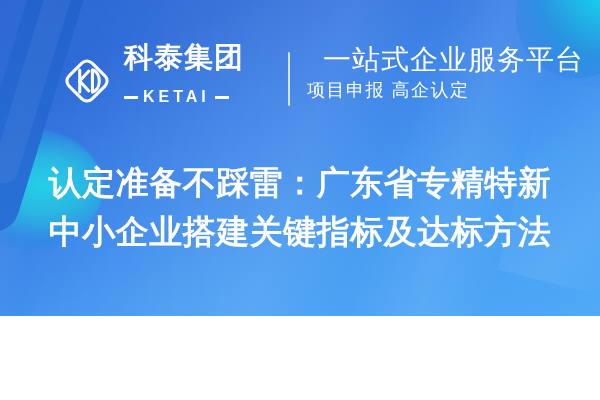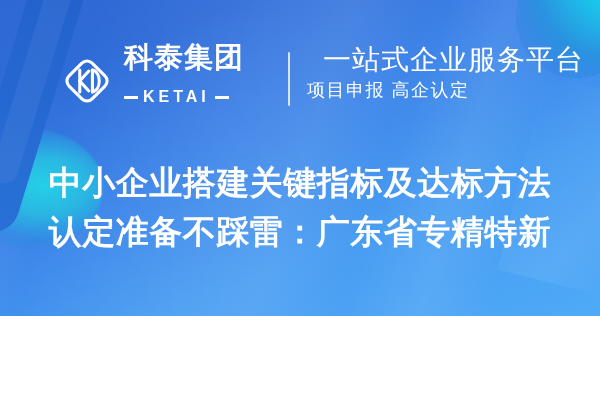--- a/index.html
+++ b/index.html
@@ -301,17 +301,17 @@
 
     <div class="divider"></div>
 
     <div class="tagline">
       <div class="tagline-main">一站式企业服务平台</div>
       <div class="tagline-sub">项目申报 高企认定</div>
     </div>
   </div>
 
   <div class="title">
+    <div class="title-line">认定准备不踩雷：广东省专精特新</div>
     <div class="title-line">中小企业搭建关键指标及达标方法</div>
-    <div class="title-line">认定准备不踩雷：广东省专精特新</div>
   </div>
 
 </div>
 
 </body></html>

